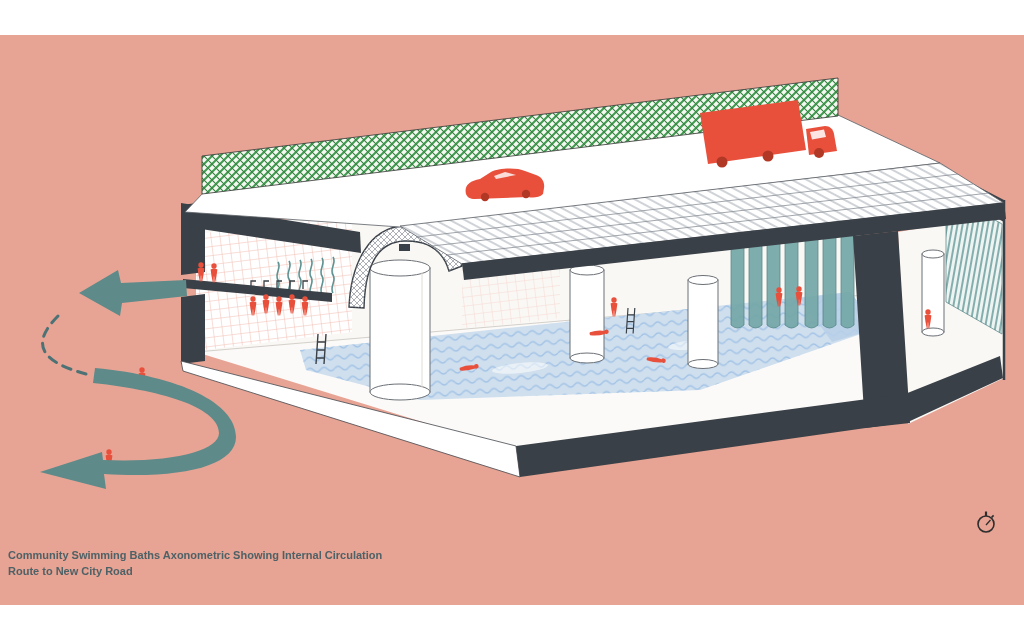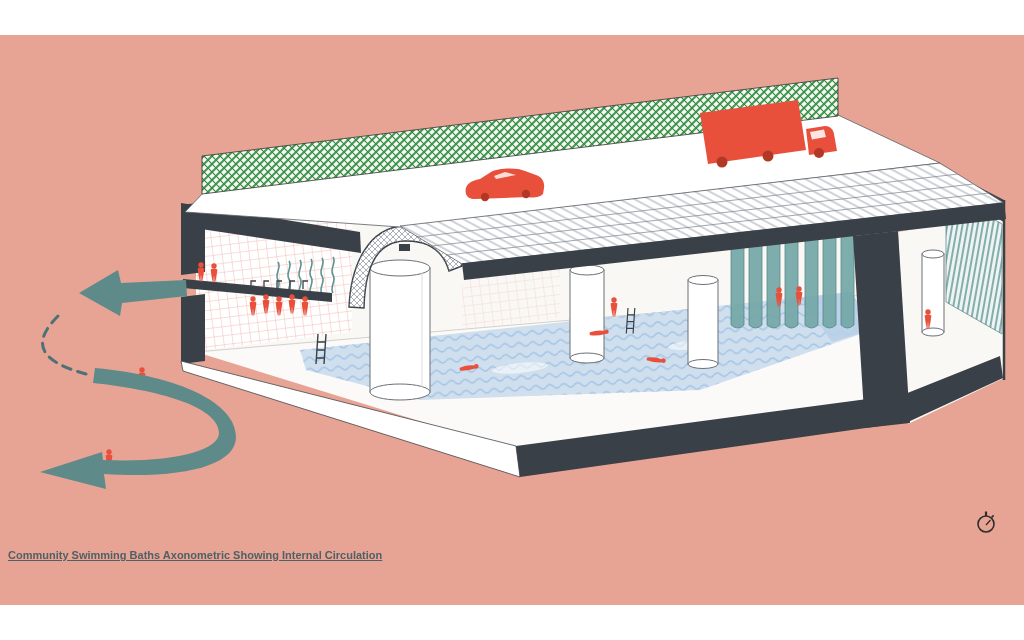--- a/index.html
+++ b/index.html
@@ -6,21 +6,21 @@
     --background:#E7A494; --ink:#3A4047; --teal:#5E8A8A; --teal-light:#74A7A7;
     --red:#E8503C; --red-dark:#B23826; --green:#3E9B4F; --water:#CFDFEE;
     --water-deep:#B9D0E8; --tile:#F1BCB0; --paper:#FFFFFF; --caption-text:#4E6166;
   }
   html,body{margin:0;padding:0;background:#fff;}
   .canvas{position:relative;width:1024px;height:640px;overflow:hidden;background:#fff;
           font-family:"Liberation Sans",sans-serif;}
   .canvas svg{position:absolute;left:0;top:0;}
   .caption{position:absolute;left:8px;top:548px;width:640px;z-index:5;
            color:var(--caption-text);font-weight:700;font-size:11px;line-height:1.45;}
-  .caption div{white-space:nowrap;text-decoration:underline;}
+  .caption div{white-space:nowrap;}
   .bg{fill:var(--background);}
   .ink{fill:var(--ink);}
   .red{fill:var(--red);}
   .teal{fill:var(--teal);}
   .teal-lt{fill:var(--teal-light);}
   .paper{fill:var(--paper);}
   .water-f{fill:var(--water);}
   .water-d{fill:var(--water-deep);}
 </style>
 </head>
@@ -219,15 +219,16 @@
   <g transform="translate(986,524)" stroke="#2E2E2E" fill="none">
     <circle r="8" stroke-width="1.6"></circle>
     <line x1="0" y1="-8" x2="0" y2="-12.5" stroke-width="2.2"></line>
     <line x1="0" y1="1" x2="4.5" y2="-4" stroke-width="1.3"></line>
     <line x1="5.6" y1="-6.6" x2="7.6" y2="-8.6" stroke-width="1.6"></line>
   </g>
 </svg>
 
   <div class="caption">
     <div>Community Swimming Baths Axonometric Showing Internal Circulation</div>
+    <div>Route to New City Road</div>
   </div>
 
 </div>
 
 </body></html>

